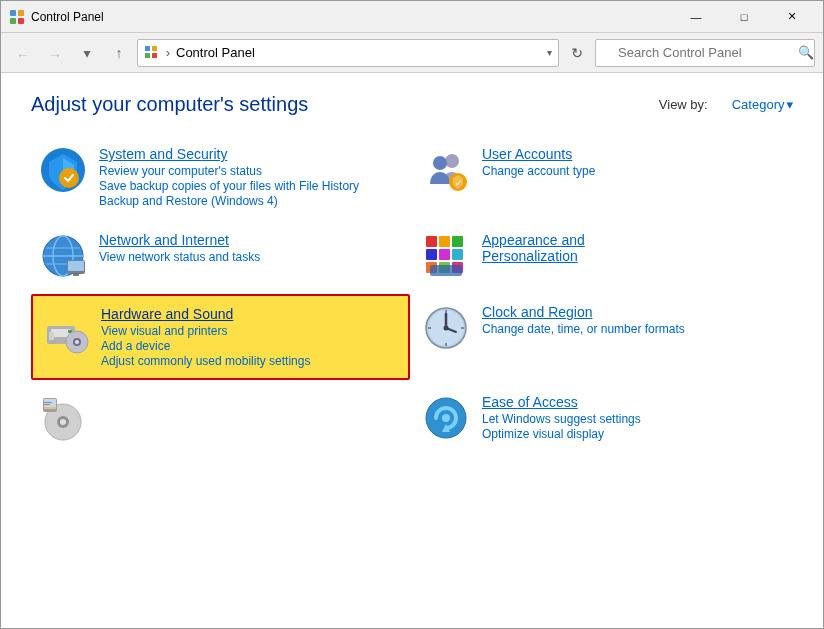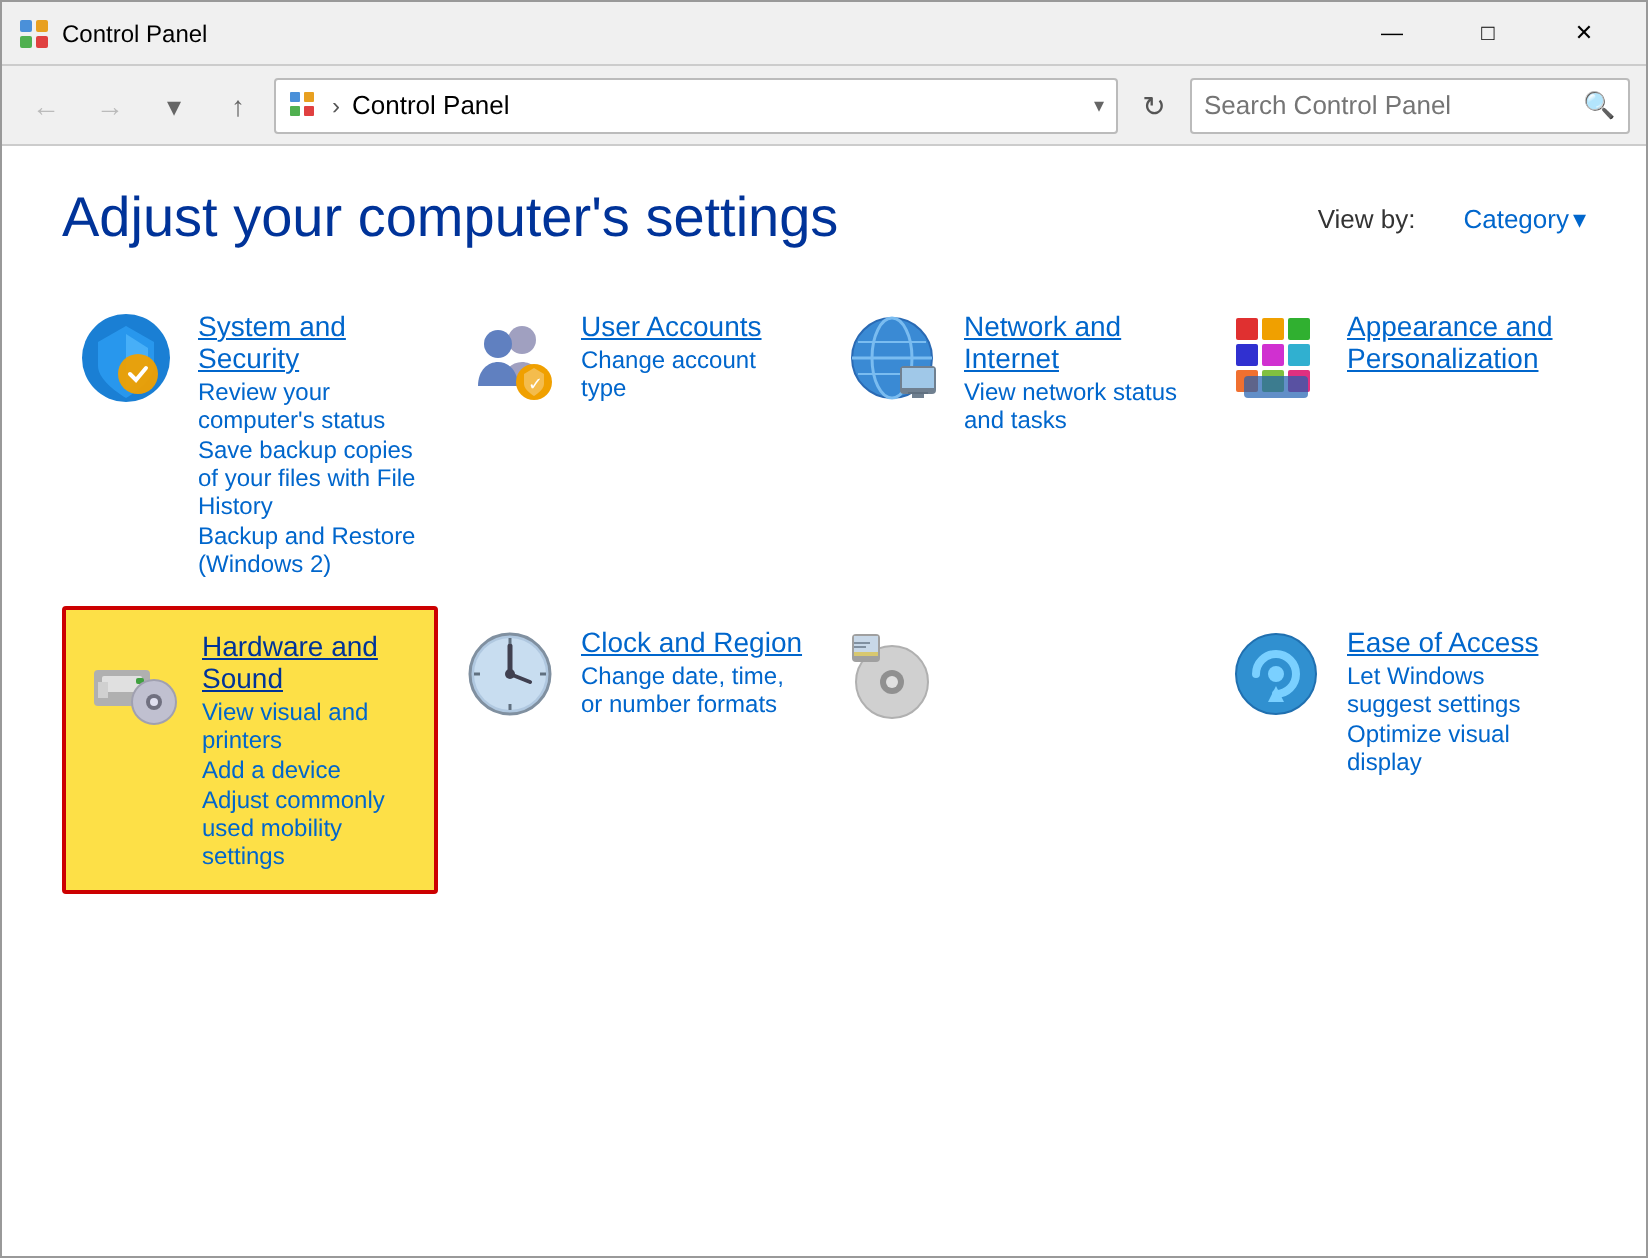--- a/index.html
+++ b/index.html
@@ -113,21 +113,21 @@
       font-size: 14px;
       color: #555;
     }
     .search-bar {
       width: 220px;
       height: 28px;
       border: 1px solid #bbb;
       background: #fff;
       display: flex;
       align-items: center;
-      padding: 0 6px;
+      padding: 0 22px;
       gap: 4px;
       border-radius: 2px;
     }
     .search-input {
       flex: 1;
       border: none;
       outline: none;
       font-size: 13px;
       color: #999;
       background: transparent;
@@ -143,42 +143,42 @@
       padding: 20px 30px;
       background: #fff;
     }
     .page-header {
       display: flex;
       justify-content: space-between;
       align-items: center;
       margin-bottom: 20px;
     }
     .page-title {
-      font-size: 28px;
+      font-size: 20px;
       color: #003399;
       font-weight: normal;
     }
     .view-by {
       display: flex;
       align-items: center;
       gap: 24px;
       font-size: 13px;
       color: #333;
     }
     .view-by-link {
       color: #0066cc;
       cursor: pointer;
       display: flex;
       gap: 2px;
     }
 
     
     .categories-grid {
       display: grid;
-      grid-template-columns: 1fr 1fr 1fr 1fr;
+      grid-template-columns: 1fr 1fr;
       gap: 4px;
     }
     .category-item {
       display: flex;
       align-items: flex-start;
       gap: 12px;
       padding: 10px 8px;
       cursor: pointer;
       border-radius: 2px;
     }
@@ -289,21 +289,21 @@
           <path d="M24 12 L35 19 L35 28 C35 34 24 40 24 40" fill="#5bbfff" opacity="0.6"></path>
           <circle cx="30" cy="32" r="10" fill="#f0a000" opacity="0.95"></circle>
           <path d="M26 32 L29 35 L34 29" stroke="#fff" stroke-width="2" fill="none" stroke-linecap="round"></path>
         </svg>
       </div>
       <div class="category-info">
         <span class="category-title">System and Security</span>
         <div class="category-links">
           <a class="category-link">Review your computer's status</a>
           <a class="category-link">Save backup copies of your files with File History</a>
-          <a class="category-link">Backup and Restore (Windows 2)</a>
+          <a class="category-link">Backup and Restore (Windows 4)</a>
         </div>
       </div>
     </div>
 
     <div class="category-item">
       <div class="category-icon">
         <svg width="48" height="48" viewBox="0 0 48 48">
 
           <circle cx="30" cy="15" r="7" fill="#a0a0c0"></circle>
           <path d="M20 38 C20 30 25 26 30 26 C35 26 40 30 40 38 Z" fill="#a0a0c0"></path>

